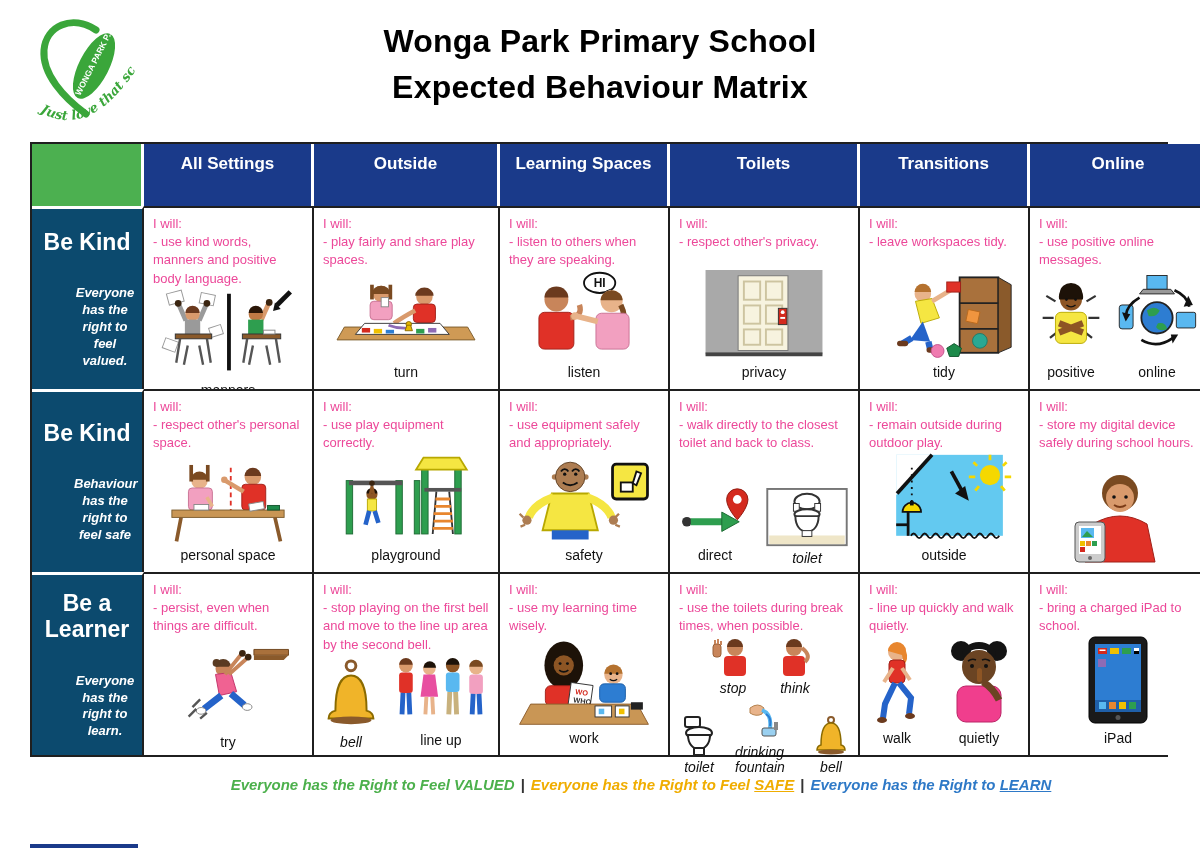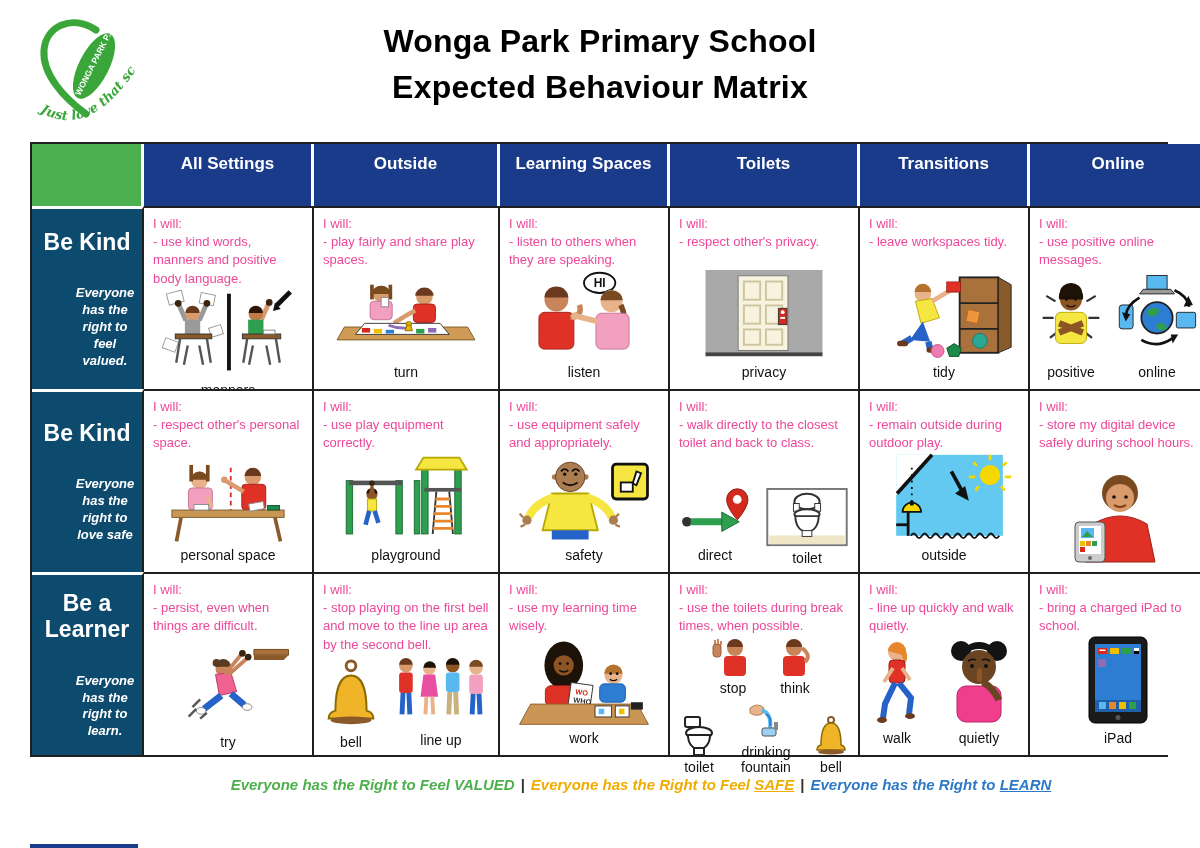--- a/index.html
+++ b/index.html
@@ -26,21 +26,21 @@
   .rowsub{font-size:13px;font-weight:bold;font-style:italic;line-height:1.3;margin-left:36px;}
   .cell{background:#fff;border-right:2px solid #1f1f1f;border-top:2px solid #1f1f1f;
         padding:7px 9px 4px 9px;display:flex;flex-direction:column;font-size:13px;line-height:1.4;}
   .cell.last{border-right:none;}
   .willtext{color:#ec4899;}
   .intro{display:block;}
   .beh{display:block;}
   .pics{flex:1;display:flex;justify-content:center;align-items:flex-end;gap:14px;padding-bottom:2px;}
   .pic{display:flex;flex-direction:column;align-items:center;gap:1px;}
   .pic figcaption, .cap{font-size:14px;color:#111;}
-  .cap-sm{font-size:10px;color:#111;text-align:center;line-height:1.1;}
+  .cap-sm{font-size:10px;color:#111;text-align:left;line-height:1.1;font-style:italic;}
   figure{margin:0;}
   .stack{flex:1;display:flex;flex-direction:column;justify-content:flex-end;gap:4px;padding-bottom:2px;}
   .minirow{display:flex;justify-content:center;align-items:flex-end;gap:16px;}
   
   .footer{position:absolute;left:0;top:776px;width:100%;text-align:center;font-size:15px;
           font-style:italic;font-weight:bold;padding-left:41px;}
   .seg-valued{color:#4cb04c;}
   .seg-safe{color:#f0ad00;}
   .seg-learn{color:#2e79c7;}
   .footer .sep{color:#333;font-style:normal;padding:0 6px;}
@@ -274,21 +274,21 @@
             <path d="M26 76 Q43 86 60 74" fill="none" stroke="#111" stroke-width="3"></path>
               <polygon points="58,70 66,70 60,80" fill="#111"></polygon>
           </svg>
           <figcaption>online</figcaption>
         </figure>
       </div>
     </div>
 
     <div class="labelcell">
       <div class="rowtitle">Be Kind</div>
-      <div class="rowsub">Everyone has the right to love safe</div>
+      <div class="rowsub">Behaviour has the right to feel safe</div>
     </div>
 
     <div class="cell">
       <div class="willtext">
           <span class="intro">I will:</span>
           <span class="beh">- respect other's personal space.</span>
         </div>
       <div class="pics">
           <figure class="pic">
         <svg width="150" height="92" viewBox="0 0 150 100">

